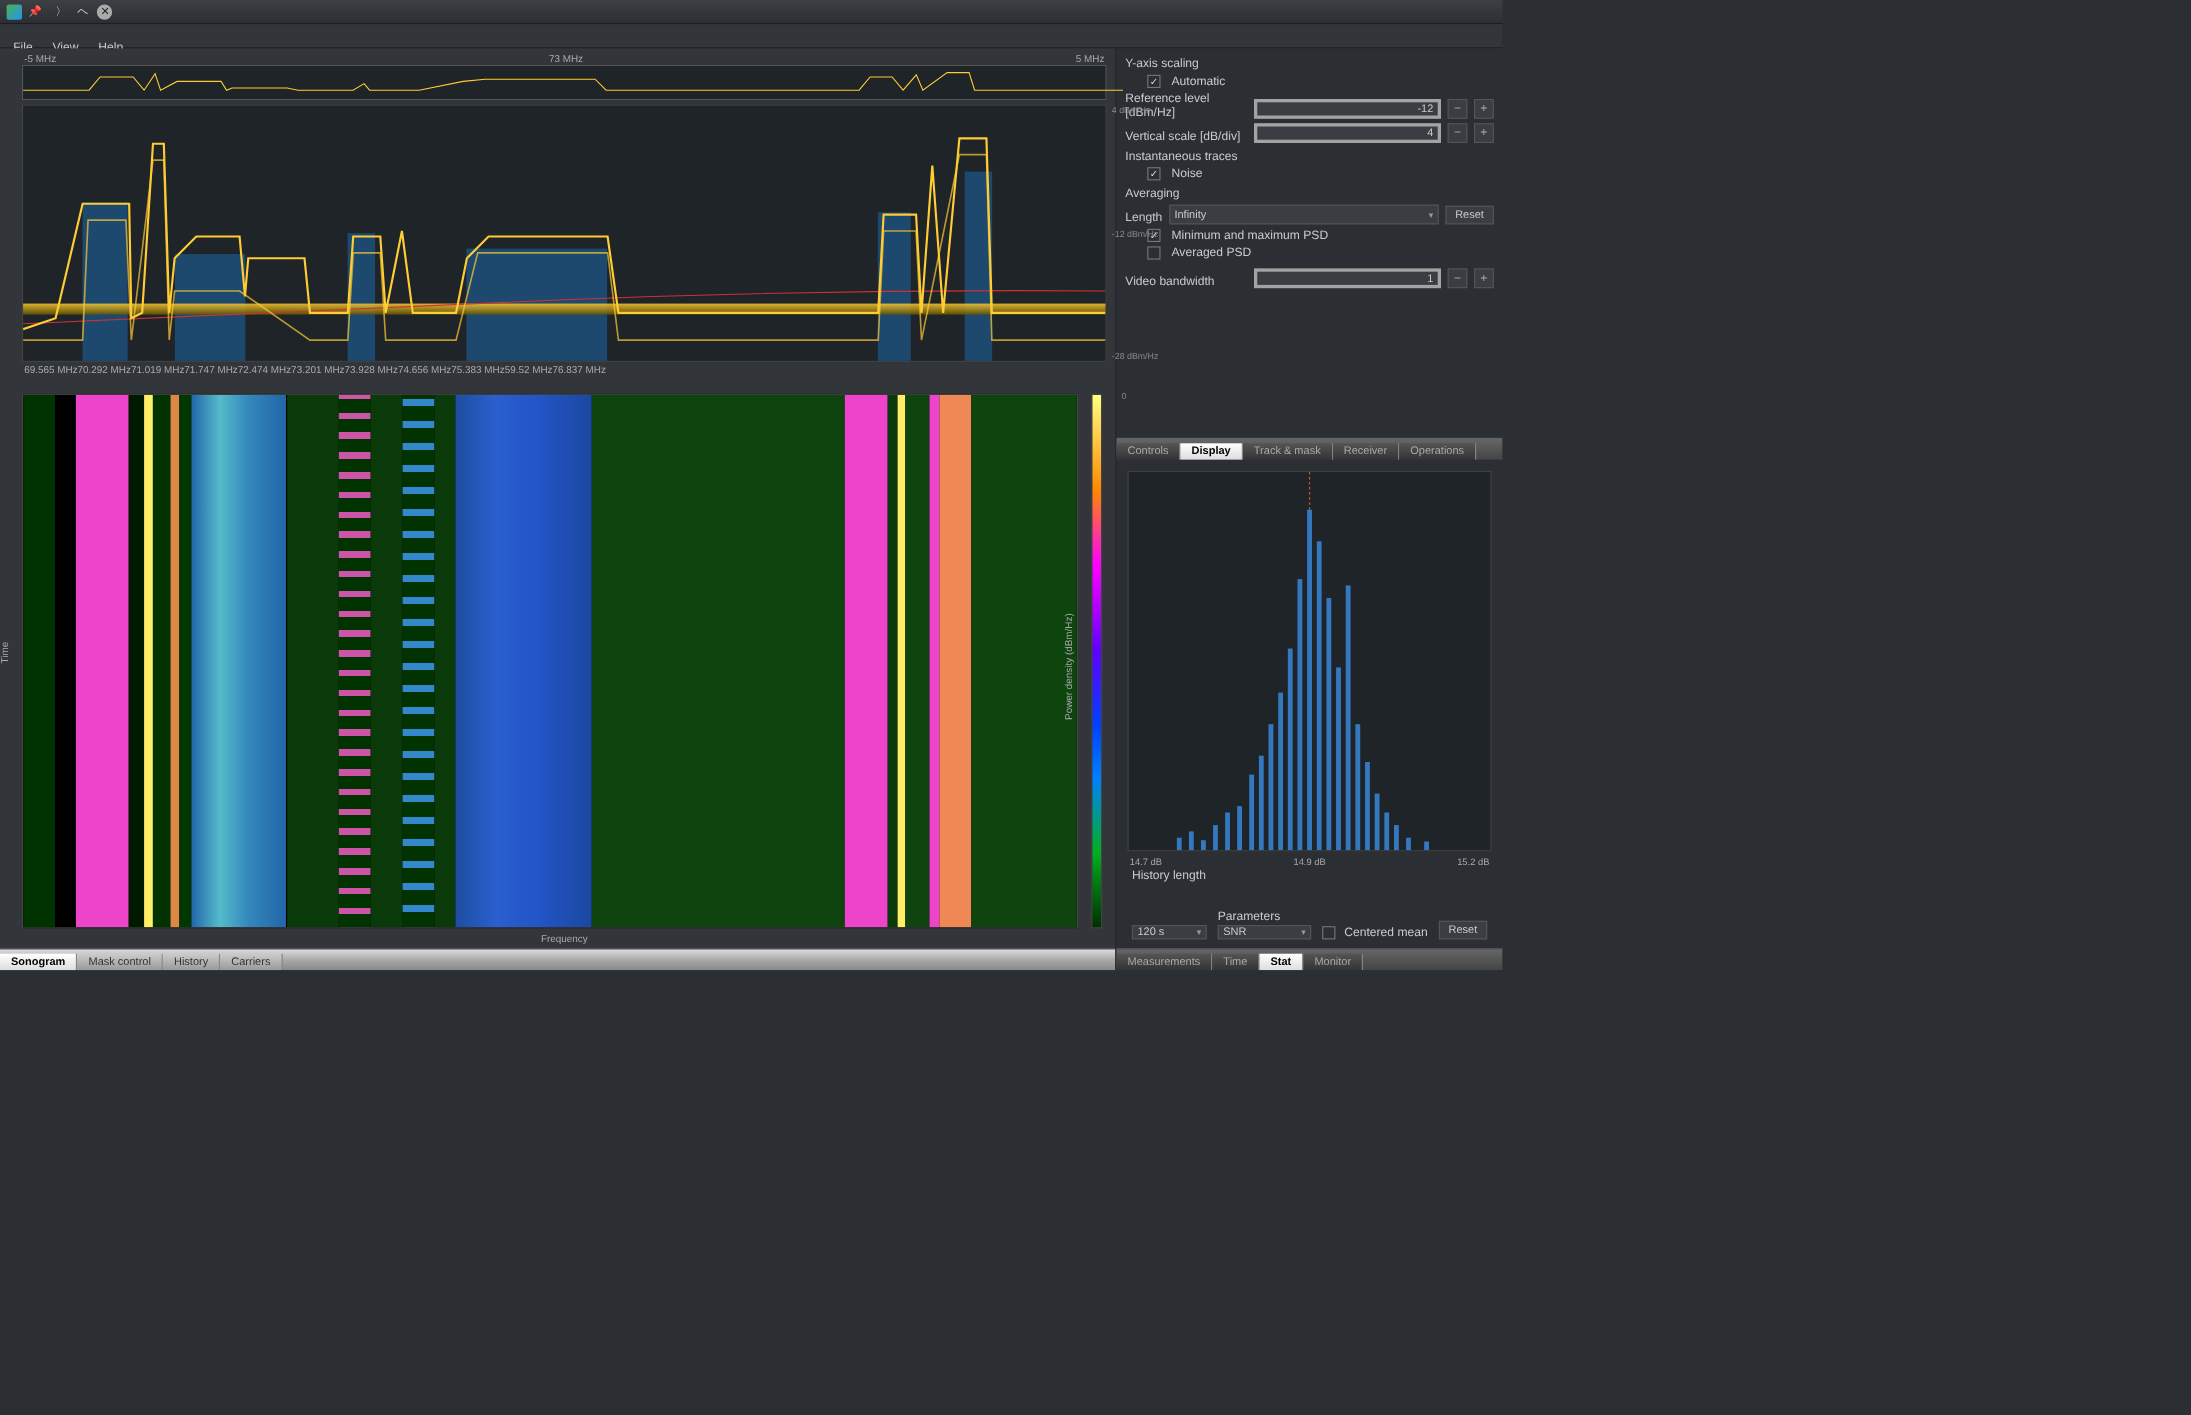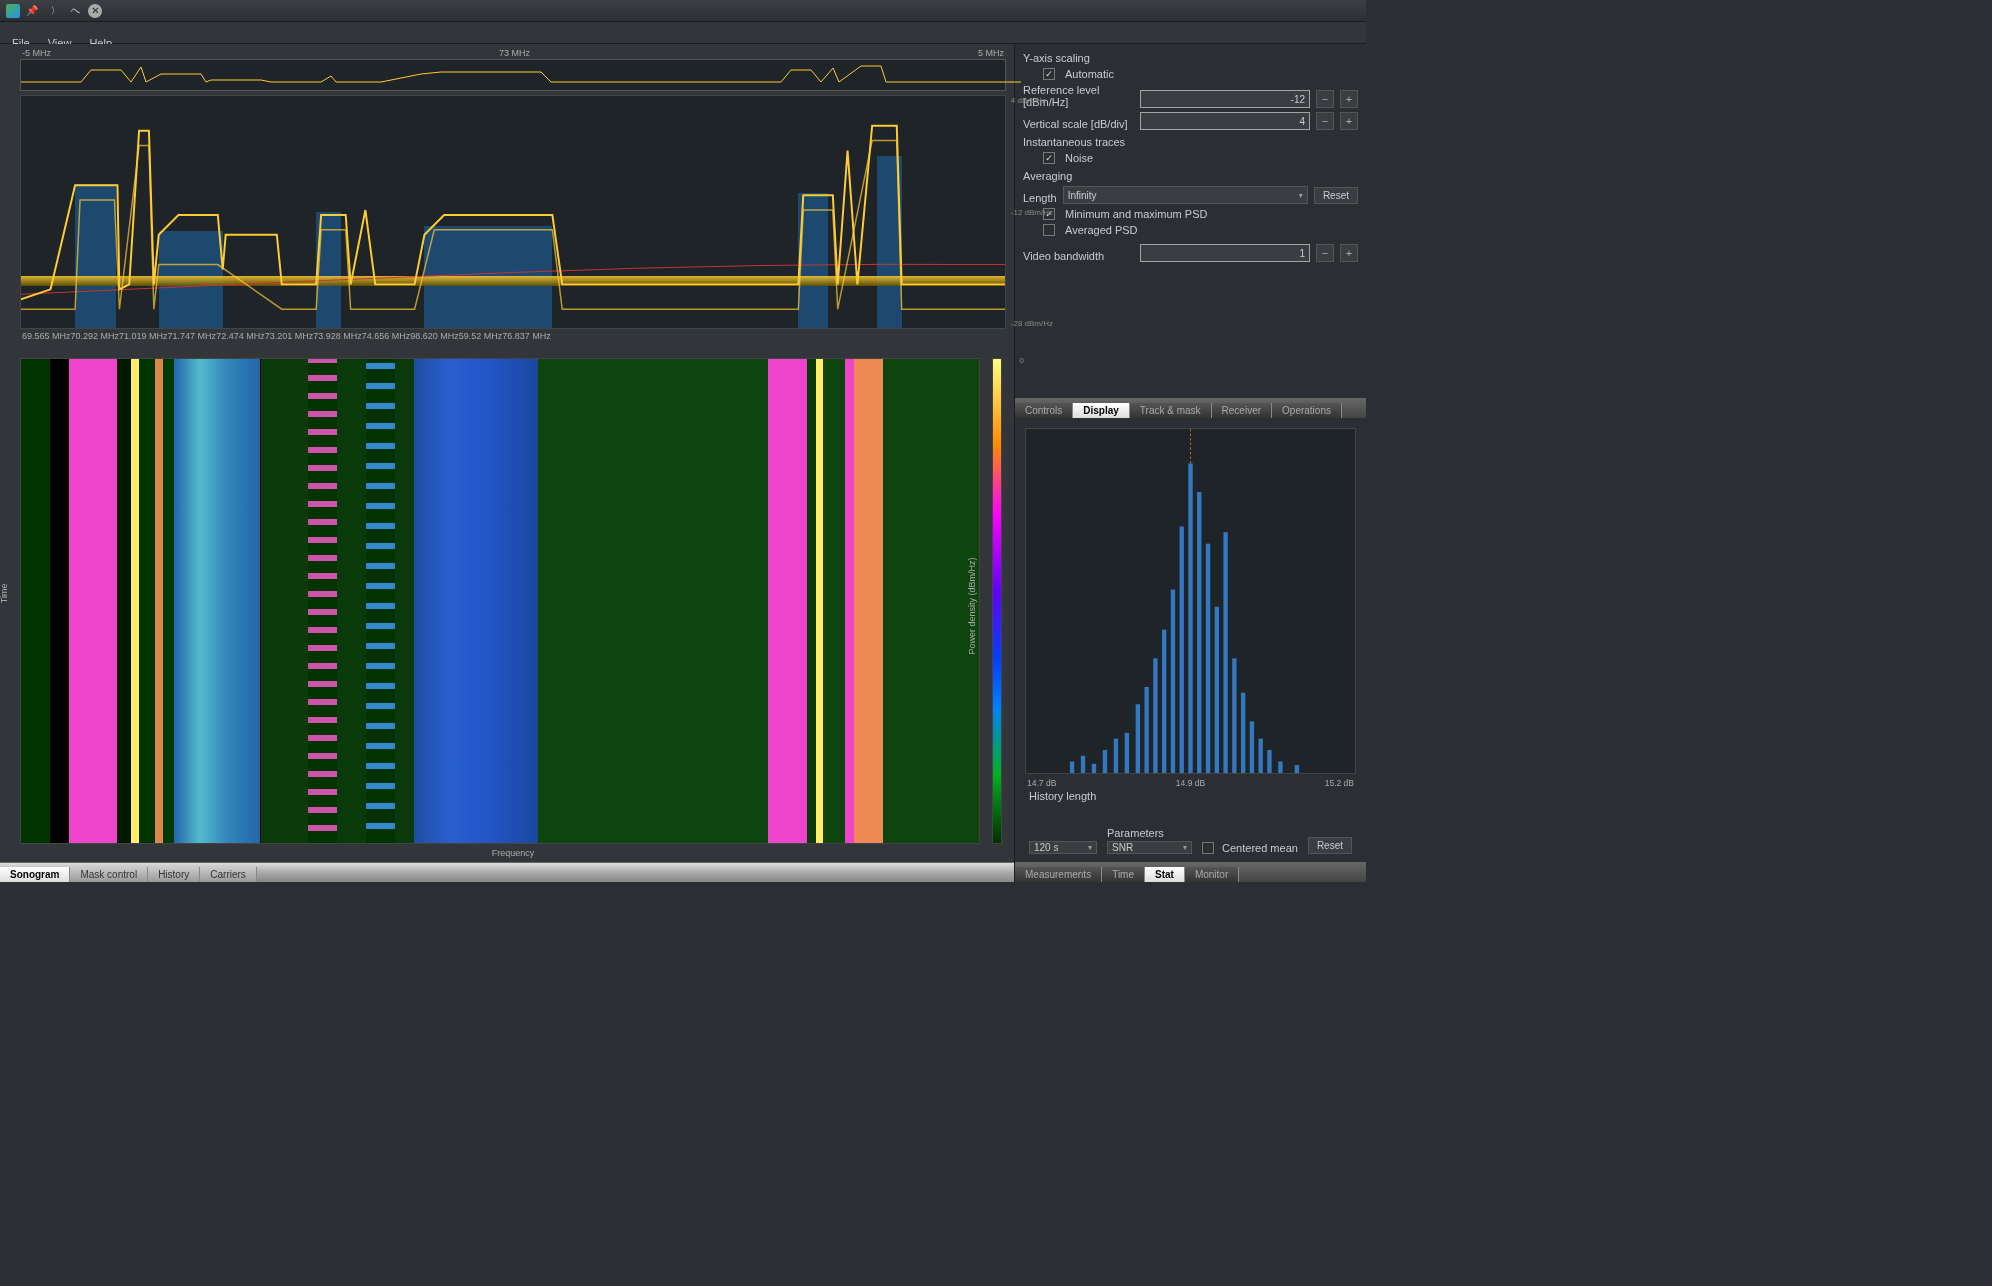--- a/index.html
+++ b/index.html
@@ -44,21 +44,21 @@
 .tab-bar { height: 20px; background: linear-gradient(to bottom, #ddd 0%, #aaa 50%, #888 100%); display: flex; align-items: flex-end; border-top: 1px solid #666; }
 .tab-bar.dark { background: linear-gradient(to bottom, #666 0%, #444 100%); }
 .tab { padding: 2px 10px; font-size: 10px; color: #333; border-right: 1px solid #888; cursor: pointer; display: flex; align-items: center; background: linear-gradient(to bottom, #ccc 0%, #999 100%); }
 .tab.active { background: linear-gradient(to bottom, #fff 0%, #ddd 100%); color: #000; font-weight: 600; }
 .tab-bar.dark .tab { background: linear-gradient(to bottom, #555 0%, #333 100%); color: #aaa; }
 .tab-bar.dark .tab.active { background: linear-gradient(to bottom, #fff 0%, #ddd 100%); color: #000; }
 
 .section-header { font-size: 11px; color: #c8ccd0; padding: 4px 8px 2px; }
 .control-row { display: flex; align-items: flex-end; padding: 2px 8px; gap: 6px; }
 .control-row label { flex: 1; font-size: 11px; }
-.spin-input { width: 60px; height: 18px; background: #3a3e42; border: 1px solid #a3a3a3; color: #c8ccd0; text-align: right; padding: 0 4px; font-size: 10px; }
+.spin-input { width: 60px; height: 18px; background: #3a3e42; border: 3px solid #a3a3a3; color: #c8ccd0; text-align: right; padding: 0 4px; font-size: 10px; }
 .spin-btn { width: 18px; height: 18px; background: #3a3e42; border: 1px solid #555; color: #aaa; text-align: center; cursor: pointer; line-height: 16px; font-size: 11px; }
 .checkbox { width: 12px; height: 12px; border: 1px solid #777; background: #2b2f33; display: inline-flex; align-items: center; justify-content: center; cursor: pointer; margin-right: 4px; }
 .checkbox.checked::after { content: '✓'; font-size: 9px; color: #ddd; }
 .combo { flex: 1; height: 18px; background: #3a3e42; border: 1px solid #555; color: #c8ccd0; padding: 0 4px; font-size: 10px; display: flex; align-items: center; justify-content: space-between; cursor: pointer; }
 .combo::after { content: '▾'; font-size: 8px; color: #999; }
 .small-btn { padding: 2px 8px; background: #3a3e42; border: 1px solid #555; color: #c8ccd0; font-size: 10px; cursor: pointer; }
 
 .controls-panel { background: #2b2f33; padding: 4px 0; }
 .histogram-panel { flex: 1; background: #2b2f33; padding: 6px; display: flex; flex-direction: column; position: relative; }
 .histogram-plot { flex: 1; background: #1e2428; border: 1px solid #444; position: relative; margin: 4px; }
@@ -131,21 +131,21 @@
       </div>
       <div class="psd-xticks">
         <span>69.565 MHz</span>
         <span>70.292 MHz</span>
         <span>71.019 MHz</span>
         <span>71.747 MHz</span>
         <span>72.474 MHz</span>
         <span>73.201 MHz</span>
         <span>73.928 MHz</span>
         <span>74.656 MHz</span>
-        <span>98.620 MHz</span>
+        <span>75.383 MHz</span>
         <span>59.52 MHz</span>
         <span>76.837 MHz</span>
       </div>
       <div class="psd-xlabel">Frequency</div>
     </div>
 
     <div class="sono-panel">
       <span class="sono-ylabel">Time</span>
       <div class="sono-plot-area">
         <div class="sono-plot">

